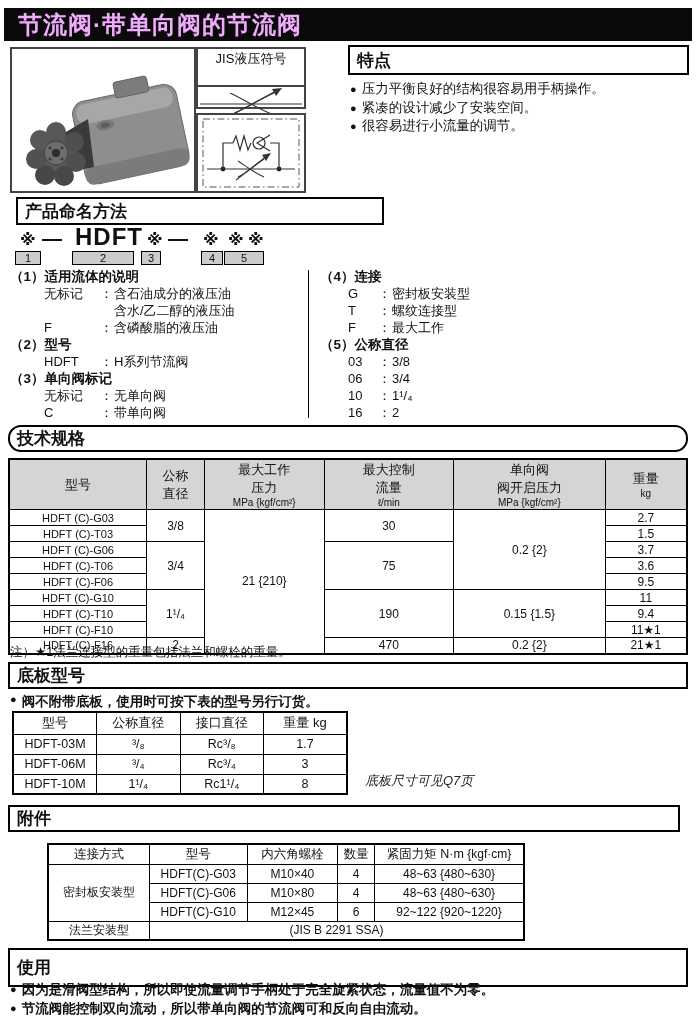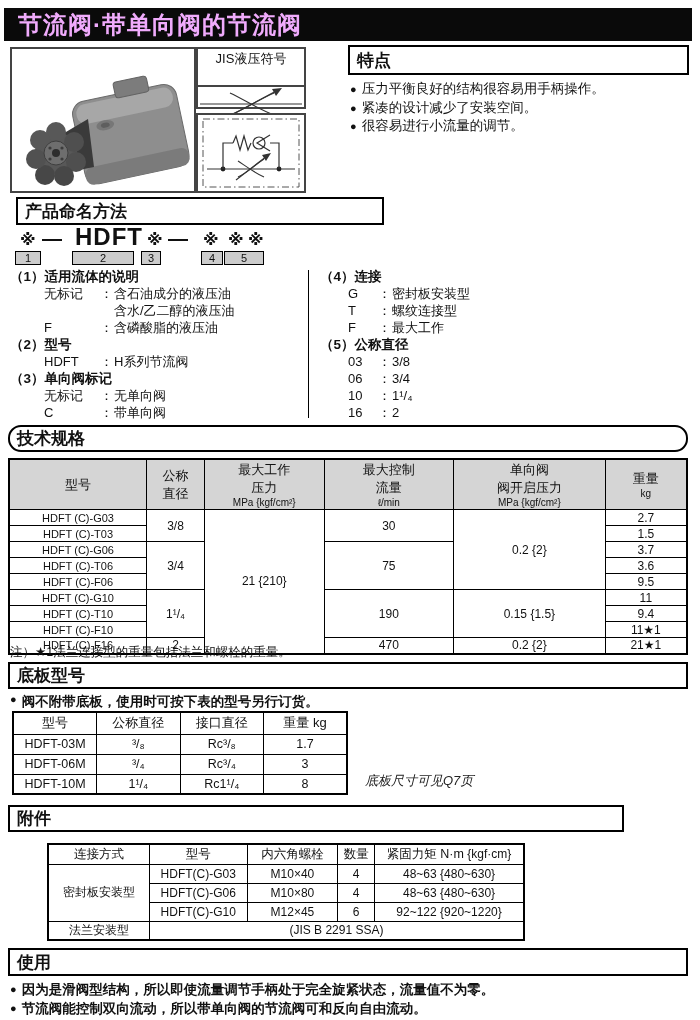--- a/index.html
+++ b/index.html
@@ -68,28 +68,28 @@
 
   
   .base-box { left:8px; top:662px; width:680px; height:27px; }
   .base-bullet { left:10px; top:693px; font-size:13.5px; font-weight:bold; display:flex; }
   .base-table { left:12px; top:711px; width:336px; border:2px solid #000; }
   .base-table th { font-weight:normal; font-size:13px; height:22px; }
   .base-table td { height:20px; font-size:12.5px; }
   .base-note { left:365px; top:772px; font-size:13px; color:#222;font-style:italic; }
 
   
-  .acc-box { left:8px; top:805px; width:616px; height:27px; }
+  .acc-box { left:8px; top:805px; width:672px; height:27px; }
   .acc-table { left:11px; top:843px; width:478px; border:2px solid #000;margin-left:36px; }
   .acc-table th { font-weight:normal; font-size:12.5px; height:20px; }
   .acc-table td { height:19px; font-size:12px; }
   .acc-table .unit { font-size:12px; }
 
   
-  .usage-box { left:8px; top:948px; width:680px; height:28px;font-family:Liberation Mono, monospace; }
+  .usage-box { left:8px; top:948px; width:680px; height:39px;font-family:Liberation Mono, monospace; }
   .usage-list { left:10px; top:980px; width:680px; font-size:13.5px; font-weight:bold; }
   .usage-list .li { line-height:19px; display:flex; }
 
   svg { display:block; }
 </style>
 </head>
 <body>
 
 <div id="page">
 

